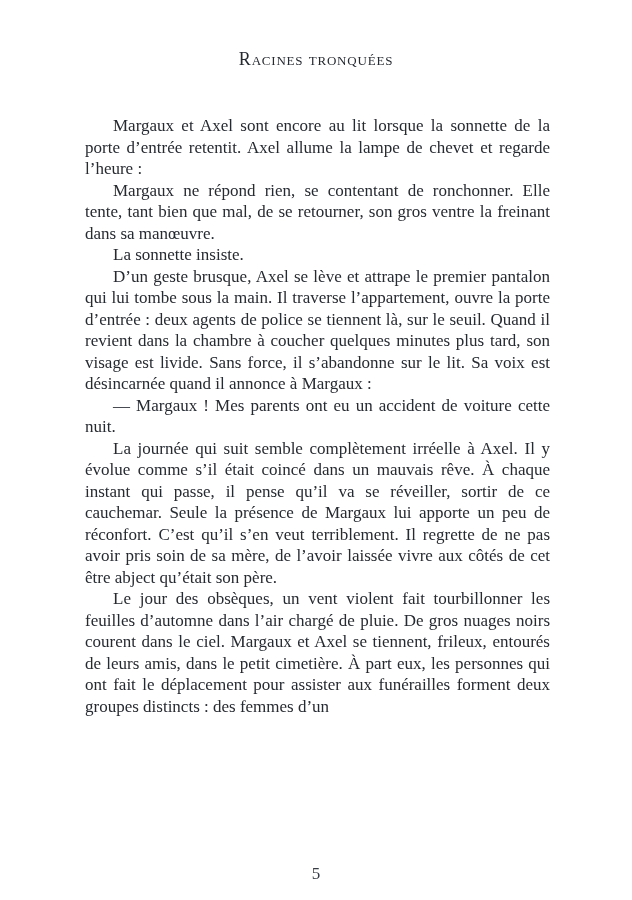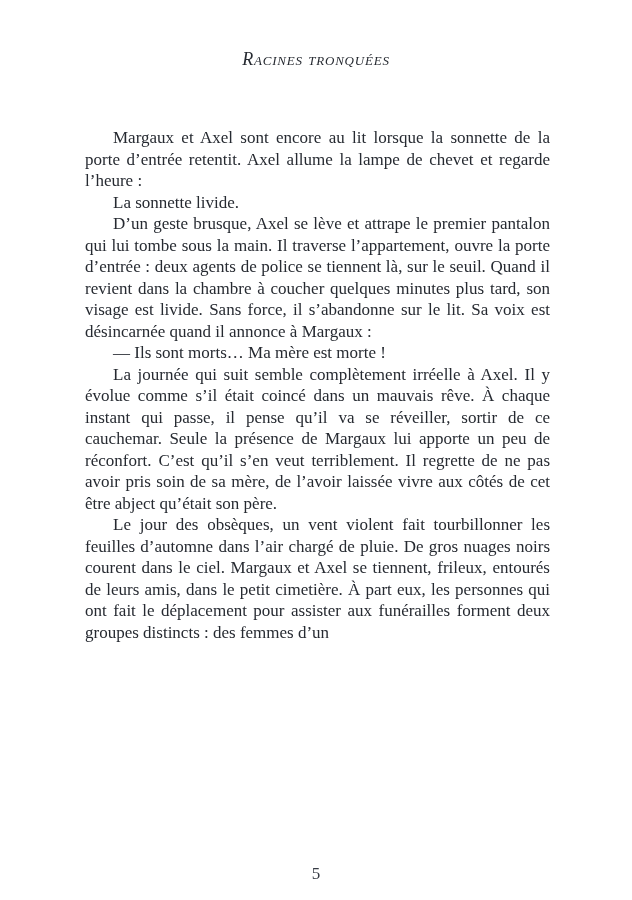--- a/index.html
+++ b/index.html
@@ -23,25 +23,24 @@
   .running-header {
     position: absolute;
     top: 49px;
     left: 0;
     width: 100%;
     text-align: center;
     font-variant: small-caps;
     font-size: 18px;
     letter-spacing: 0.8px;
     color: #262a31;
-    font-style: italic;
   }
   .body-text {
     position: absolute;
-    top: 127px;
+    top: 115px;
     left: 85px;
     width: 465px;
     font-size: 17px;
     line-height: 21.5px;
     text-align: justify;
     color: #262a31;
     hyphens: auto;
     -webkit-hyphens: auto;
   }
   .body-text p {
@@ -60,21 +59,22 @@
   }
 </style>
 </head>
 <body>
 
 <div class="page">
   <div class="running-header">Racines tronquées</div>
 
   <div class="body-text">
       <p>Margaux et Axel sont encore au lit lorsque la sonnette de la porte d’entrée retentit. Axel allume la lampe de chevet et regarde l’heure&nbsp;:</p>
-      <p>La sonnette livide.</p>
+      <p>Margaux ne répond rien, se contentant de ronchonner. Elle tente, tant bien que mal, de se retourner, son gros ventre la freinant dans sa manœuvre.</p>
+      <p>La sonnette insiste.</p>
       <p>D’un geste brusque, Axel se lève et attrape le premier pantalon qui lui tombe sous la main. Il traverse l’appartement, ouvre la porte d’entrée&nbsp;: deux agents de police se tiennent là, sur le seuil. Quand il revient dans la chambre à coucher quelques minutes plus tard, son visage est livide. Sans force, il s’abandonne sur le lit. Sa voix est désincarnée quand il annonce à Margaux&nbsp;:</p>
-      <p>—&nbsp;Ils sont morts… Ma mère est morte&nbsp;!</p>
+      <p>—&nbsp;Margaux&nbsp;! Mes parents ont eu un accident de voiture cette nuit.</p>
       <p>La journée qui suit semble complètement irréelle à Axel. Il y évolue comme s’il était coincé dans un mauvais rêve. À chaque instant qui passe, il pense qu’il va se réveiller, sortir de ce cauchemar. Seule la présence de Margaux lui apporte un peu de réconfort. C’est qu’il s’en veut terriblement. Il regrette de ne pas avoir pris soin de sa mère, de l’avoir laissée vivre aux côtés de cet être abject qu’était son père.</p>
       <p>Le jour des obsèques, un vent violent fait tourbillonner les feuilles d’automne dans l’air chargé de pluie. De gros nuages noirs courent dans le ciel. Margaux et Axel se tiennent, frileux, entourés de leurs amis, dans le petit cimetière. À part eux, les personnes qui ont fait le déplacement pour assister aux funérailles forment deux groupes distincts&nbsp;: des femmes d’un</p>
     </div>
 
   <div class="page-number">5</div>
 </div>
 
 </body></html>

